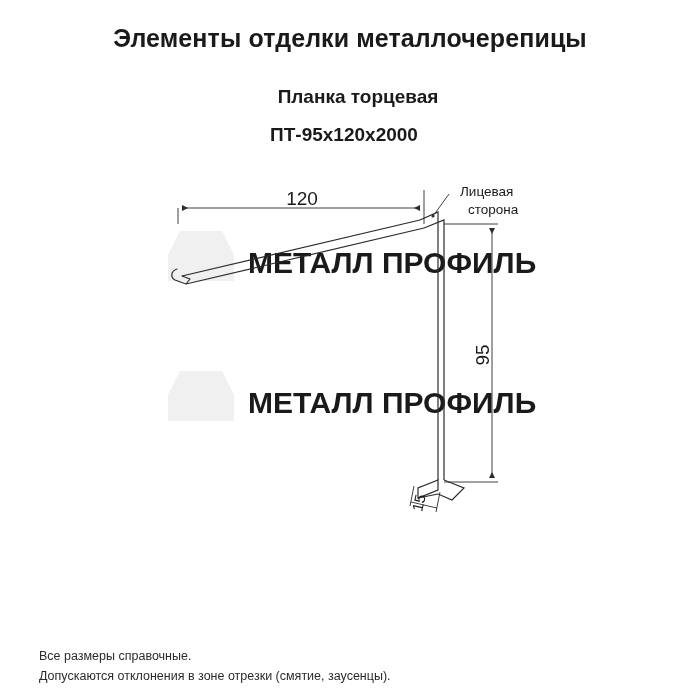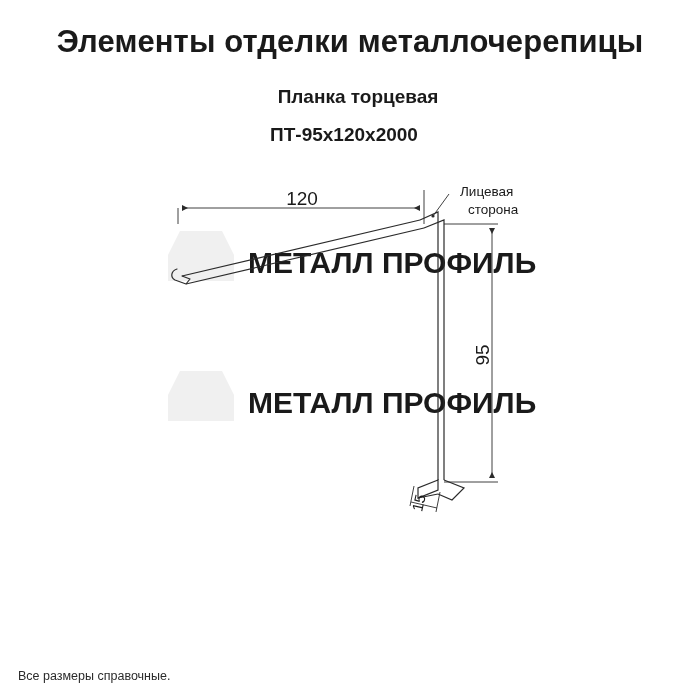--- a/index.html
+++ b/index.html
@@ -18,21 +18,21 @@
   .page {
     position: absolute;
     inset: 0;
   }
   .title {
     position: absolute;
     top: 24px;
     left: 0;
     width: 700px;
     text-align: center;
-    font-size: 31px;
+    font-size: 25px;
     font-weight: bold;
     letter-spacing: 0.1px;
   }
   .subtitle {
     position: absolute;
     top: 86px;
     left: 8px;
     width: 700px;
     text-align: center;
     font-size: 19px;
@@ -65,20 +65,21 @@
   .footer {
     position: absolute;
     left: 18px;
     bottom: 14px;
     font-size: 12.5px;
     line-height: 1.55;
     color: #2b2b2b;
   }
   .footer div {
     white-space: nowrap;
+    margin-left: 21px;
   }
   svg text {
     font-family: "Liberation Sans", sans-serif;
     fill: #1a1a1a;
   }
 </style>
 </head>
 <body>
 
 <div class="page">
@@ -141,15 +142,16 @@
     <text x="489" y="205" font-size="19" text-anchor="middle" transform="rotate(-90 489 205)">95</text>
 
     <text x="424" y="354" font-size="15" text-anchor="middle" transform="rotate(-77 424 354)">15</text>
 
     <text x="460" y="46" font-size="13.5">Лицевая</text>
     <text x="468" y="64" font-size="13.5">сторона</text>
   </svg>
 
   <div class="footer">
     <div>Все размеры справочные.</div>
+    <div>Допускаются отклонения в зоне отрезки (смятие, заусенцы).</div>
   </div>
 
 </div>
 
 </body></html>

